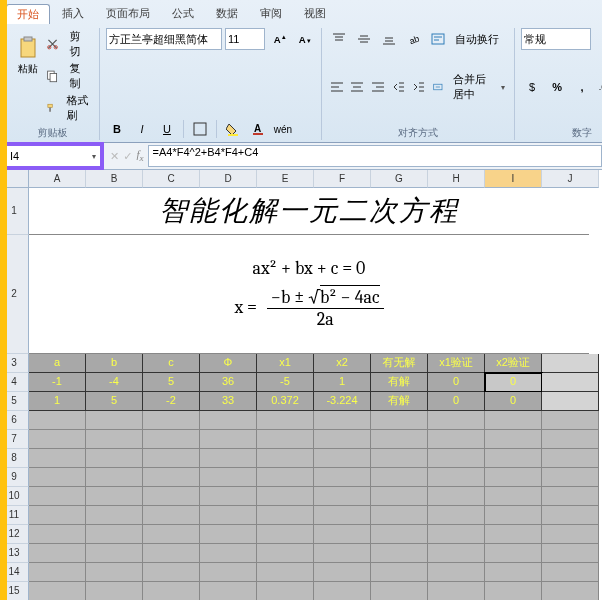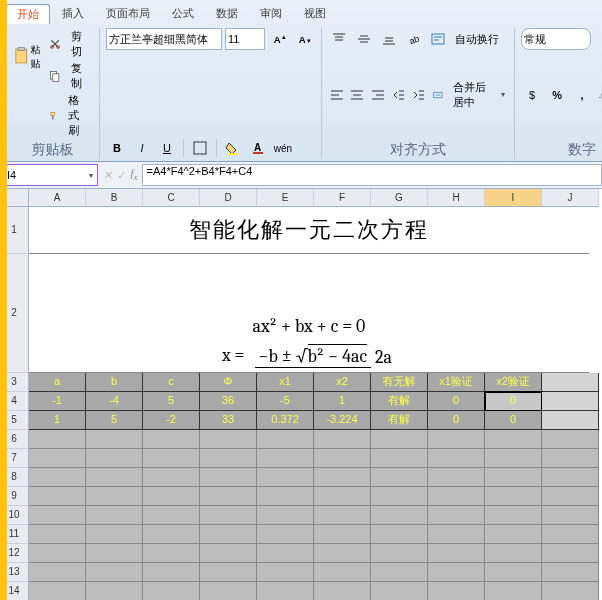--- a/index.html
+++ b/index.html
@@ -2,51 +2,51 @@
 <html><head>
 <meta charset="utf-8">
 <style>
 html,body{margin:0;padding:0;font-family:"Microsoft YaHei",Arial,sans-serif;font-size:11px;background:#fff;width:602px;height:600px;overflow:hidden}
 .ribbon{background:linear-gradient(#e8f0f8,#d8e6f2);border-bottom:1px solid #8ba0bc;padding:4px 6px 2px 6px}
 .tabs{display:flex;gap:2px;margin-bottom:4px}
 .tab{padding:2px 10px;font-size:11px;color:#3b3b3b}
 .tab.active{background:#fff;border:1px solid #8ba0bc;border-bottom:none;border-radius:3px 3px 0 0;color:#d9531e}
 .ribbon-groups{display:flex;align-items:stretch}
 .group{border-right:1px solid #b8c8dc;padding:0 6px;display:flex;flex-direction:column;justify-content:space-between}
-.group-label{text-align:center;font-size:14px;color:#5a6b82;margin-top:2px}
+.group-label{text-align:center;font-size:10px;color:#5a6b82;margin-top:2px}
 .g-row{display:flex;align-items:center;gap:3px;height:22px}
-.big-btn{display:flex;flex-direction:row;align-items:center;justify-content:center;width:40px;height:56px;cursor:pointer}
+.big-btn{display:flex;flex-direction:column;align-items:center;justify-content:center;width:40px;height:56px;cursor:pointer}
 .big-btn svg{width:24px;height:24px}
 .big-btn span{font-size:10px;margin-top:2px}
 .small-btn{display:flex;align-items:center;gap:10px;font-size:11px;cursor:pointer;padding:1px 3px}
 .small-btn svg{width:14px;height:14px}
 .dd{border:1px solid #9fb4cc;background:#fff;font-size:11px;padding:1px 2px;height:18px}
 .font-name{width:110px}
 .font-size{width:34px}
 .icon-btn{width:20px;height:20px;display:flex;align-items:center;justify-content:center;cursor:pointer;border:1px solid transparent;border-radius:2px}
 .icon-btn svg{width:14px;height:14px}
 .sep{width:1px;height:18px;background:#b8c8dc;margin:0 2px}
 .formula-bar{display:flex;align-items:center;border-bottom:1px solid #9fb4cc;background:#eef2f7;height:26px}
-.name-box{width:86px;border:1px solid #8b5cf6;background:#fff;height:20px;margin:2px;padding:0 4px;display:flex;align-items:center;justify-content:space-between}
+.name-box{width:86px;border:4px solid #8b5cf6;background:#fff;height:20px;margin:2px;padding:0 4px;display:flex;align-items:center;justify-content:space-between}
 .fx-sep{display:flex;align-items:center;gap:4px;padding:0 4px;color:#888}
 .fx-input{flex:1;border:1px solid #9fb4cc;background:#fff;height:20px;padding:0 4px;display:flex;align-items:flex-start}
 .sheet{display:flex}
 .row-hdr-col{display:flex;flex-direction:column}
 .corner{width:28px;height:17px;background:#e8ecf2;border:1px solid #9fb4cc;border-top:none;border-left:none}
 .row-hdr{width:28px;height:18px;background:#e8ecf2;border-right:1px solid #9fb4cc;border-bottom:1px solid #c8d2de;text-align:center;font-size:10px;color:#333;line-height:18px}
 .row-hdr.tall{height:46px;line-height:46px}
 .row-hdr.tall2{height:118px;line-height:118px}
 .grid{flex:1}
 .col-hdrs{display:flex}
 .col-hdr{width:56px;height:17px;background:#e8ecf2;border-right:1px solid #c8d2de;border-bottom:1px solid #9fb4cc;text-align:center;font-size:10px;color:#333;line-height:17px}
 .col-hdr.sel{background:#f8d38a}
-.merged-title{height:46px;border-bottom:1px solid #888;display:flex;align-items:center;justify-content:center;font-family:"KaiTi","STKaiti",cursive;font-size:22px;letter-spacing:2px;width:560px}
-.merged-formula{height:118px;border-bottom:1px solid #888;display:flex;flex-direction:column;align-items:center;justify-content:flex-end;font-family:"Cambria","Times New Roman",serif;font-size:18px;width:560px;background:#fff}
+.merged-title{height:46px;border-bottom:1px solid #888;display:flex;align-items:center;justify-content:center;font-family:"KaiTi","STKaiti",cursive;font-size:28px;font-style:italic;letter-spacing:2px;width:560px}
+.merged-formula{height:118px;border-bottom:1px solid #888;display:flex;flex-direction:column;align-items:center;justify-content:center;font-family:"Cambria","Times New Roman",serif;font-size:18px;width:560px;background:#fff}
 .merged-formula .eq{margin:4px 0}
-.frac{display:inline-flex;flex-direction:row;align-items:center;vertical-align:middle;margin-left:6px}
+.frac{display:inline-flex;flex-direction:column;align-items:center;vertical-align:middle;margin-left:6px}
 .frac .num{border-bottom:1.5px solid #000;padding:0 4px}
 .frac .den{padding:0 4px}
 .data-row{display:flex}
 .cell{width:56px;height:18px;border-right:1px solid #333;border-bottom:1px solid #333;text-align:center;font-size:11px;line-height:17px;background:#a8a8a8;overflow:hidden}
 .hdr-row .cell{color:#faff4a;font-weight:500;background:#a8a8a8}
 .dna .cell{color:#faff4a;background:#a8a8a8}
 .cell.extra{background:#d4d4d4}
 .cell.sel{outline:2px solid #000;outline-offset:-1px;background:#c8c8c8}
 .empty-row .cell{background:#bcbcbc;border-right:1px solid #888;border-bottom:1px solid #888}
 .yellow-strip{position:absolute;left:0;top:0;width:7px;height:100%;background:#ffc20e}
@@ -239,21 +239,21 @@
               </svg>
               <span>合并后居中</span>
               <span class="dd-arrow">▾</span>
             </div>
       </div>
       <div class="group-label">对齐方式</div>
     </div>
 
     <div class="group">
       <div class="g-row">
-            <input class="dd" style="width: 64px; border-radius: 8px;" value="常规">
+            <input class="dd" style="width: 64px;" value="常规">
           </div>
       <div class="g-row">
         <div class="icon-btn">
               <span style="font-size:11px">$</span>
             </div>
         <div class="icon-btn">
               <b>%</b>
             </div>
         <div class="icon-btn">
               <b>,</b>

